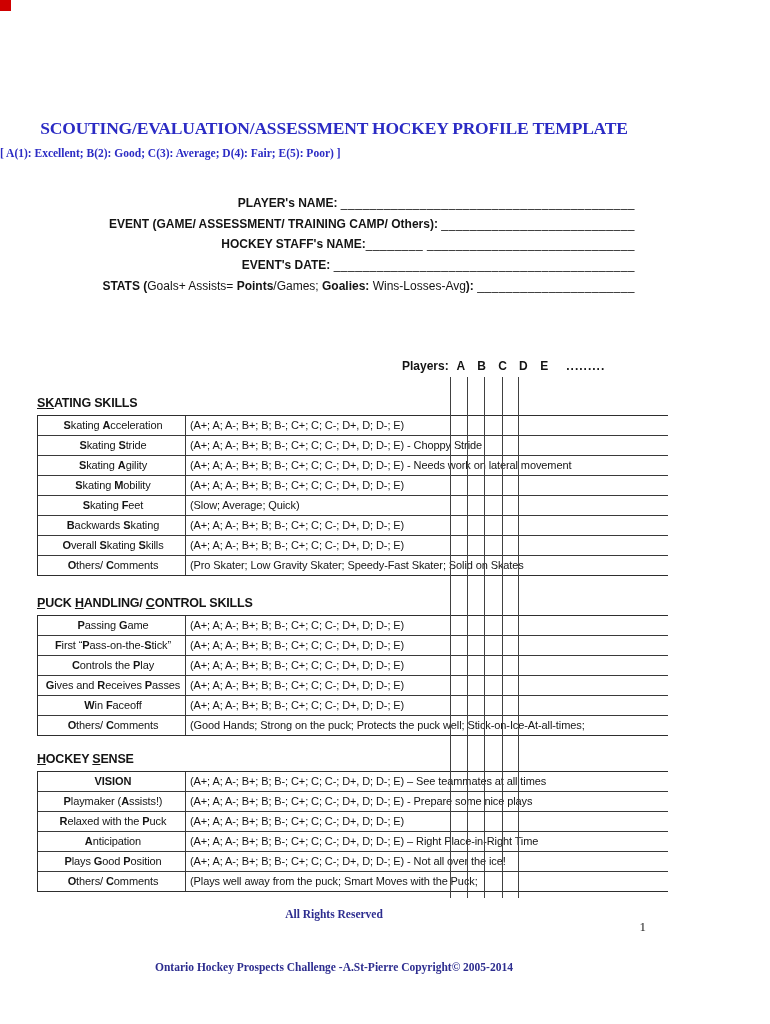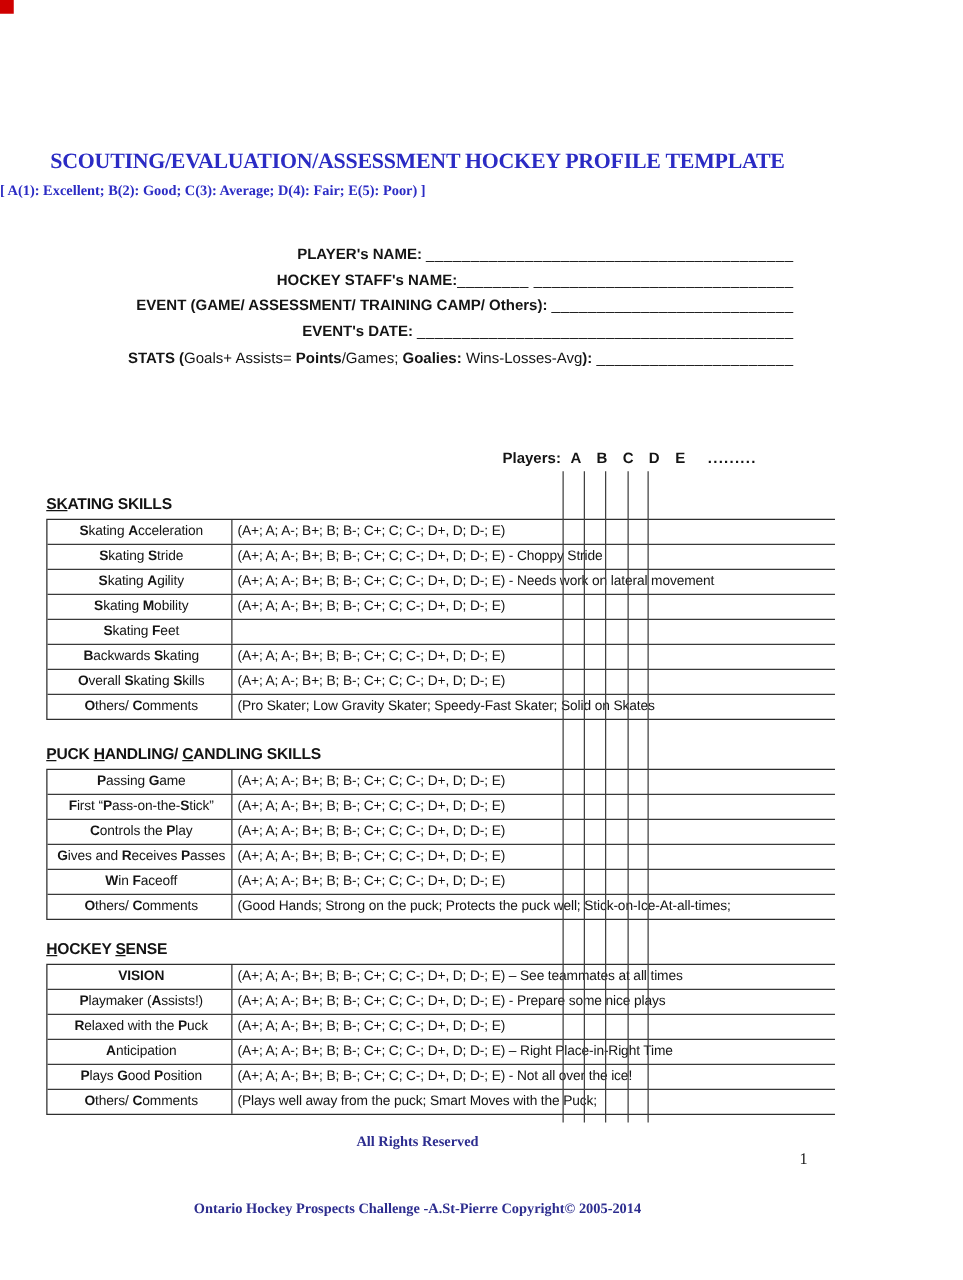--- a/index.html
+++ b/index.html
@@ -41,22 +41,22 @@
 
 <div class="page">
 
   <div class="red-marker"></div>
 
   <div class="title">SCOUTING/EVALUATION/ASSESSMENT HOCKEY PROFILE TEMPLATE</div>
   <div class="subtitle">[ A(1): Excellent; B(2): Good; C(3): Average; D(4): Fair; E(5): Poor) ]</div>
 
   <div class="form-right">
     <div class="fline"><span><span class="b">PLAYER's NAME: </span></span><span class="blank">_________________________________________</span></div>
+    <div class="fline"><span><span class="b">EVENT (GAME/ ASSESSMENT/ TRAINING CAMP/ Others): </span></span><span class="blank">___________________________</span></div>
     <div class="fline"><span><span class="b">HOCKEY STAFF's NAME:</span></span><span class="blank">________ _____________________________</span></div>
-    <div class="fline"><span><span class="b">EVENT (GAME/ ASSESSMENT/ TRAINING CAMP/ Others): </span></span><span class="blank">___________________________</span></div>
     <div class="fline"><span><span class="b">EVENT's DATE: </span></span><span class="blank">__________________________________________</span></div>
     <div class="fline"><span><span class="b">STATS (</span><span>Goals+ Assists= </span><span class="b">Points</span><span>/Games; </span><span class="b">Goalies: </span><span>Wins-Losses-Avg</span><span class="b">): </span></span><span class="blank">______________________</span></div>
   </div>
 
 
 
   <div class="players-line">
     <span>Players:</span>
     <span class="pletter">A</span>
     <span class="pletter">B</span>
@@ -98,20 +98,24 @@
         </div>
       <div class="tr">
           <div class="td label"><b>S</b>kating <b>M</b>obility</div>
           <div class="td desc">
             <span>(A+; A; A-; B+; B; B-; C+; C; C-; D+, D; D-; E)</span>
             <span></span>
           </div>
         </div>
       <div class="tr">
           <div class="td label"><b>S</b>kating <b>F</b>eet</div>
+          <div class="td desc">
+            <span>(Slow; Average; Quick)</span>
+            <span></span>
+          </div>
         </div>
       <div class="tr">
           <div class="td label"><b>B</b>ackwards <b>S</b>kating</div>
           <div class="td desc">
             <span>(A+; A; A-; B+; B; B-; C+; C; C-; D+, D; D-; E)</span>
             <span></span>
           </div>
         </div>
       <div class="tr">
           <div class="td label"><b>O</b>verall <b>S</b>kating <b>S</b>kills</div>
@@ -124,21 +128,21 @@
           <div class="td label"><b>O</b>thers/ <b>C</b>omments</div>
           <div class="td desc">
             <span>(Pro Skater; Low Gravity Skater; Speedy-Fast Skater; Solid on Skates</span>
             <span>)</span>
           </div>
         </div>
     </div>
   </div>
 
   <div class="sec" style="top:596px">
-    <div class="sec-h"><span class="u">P</span><span>UCK </span><span class="u">H</span><span>ANDLING/ </span><span class="u">C</span><span>ANDLING SKILLS</span></div>
+    <div class="sec-h"><span class="u">P</span><span>UCK </span><span class="u">H</span><span>ANDLING/ </span><span class="u">C</span><span>ONTROL SKILLS</span></div>
     <div class="tbl">
       <div class="tr">
           <div class="td label"><b>P</b>assing <b>G</b>ame</div>
           <div class="td desc">
             <span>(A+; A; A-; B+; B; B-; C+; C; C-; D+, D; D-; E)</span>
             <span></span>
           </div>
         </div>
       <div class="tr">
           <div class="td label"><b>F</b>irst “<b>P</b>ass-on-the-<b>S</b>tick”</div>

